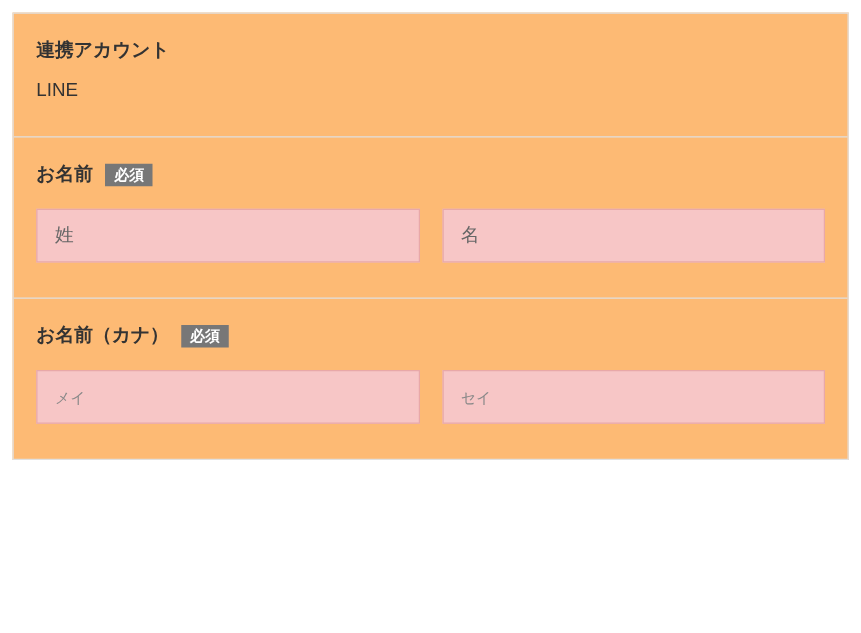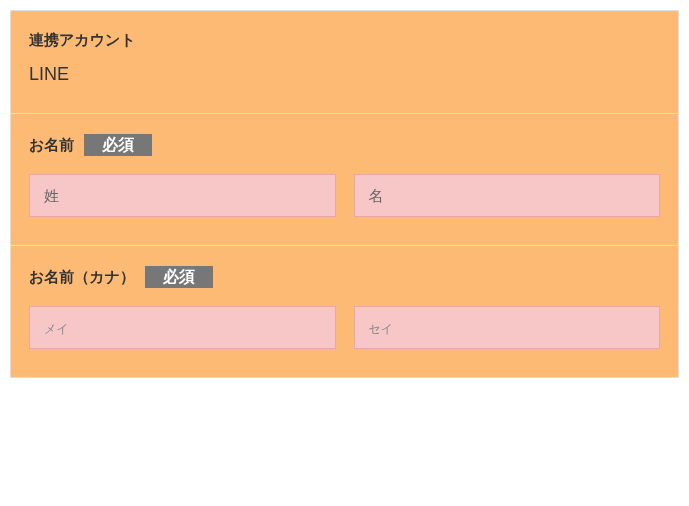--- a/index.html
+++ b/index.html
@@ -27,31 +27,31 @@
   .section-title {
     font-size: 15px;
     font-weight: bold;
     color: #333333;
     margin-bottom: 14px;
     display: flex;
     align-items: center;
     gap: 10px;
   }
   .section-value {
-    font-size: 18px;
+    font-size: 15px;
     color: #333333;
     font-weight: normal;
   }
   .required-badge {
     display: inline-block;
     background: #777777;
     color: #ffffff;
-    font-size: 16px;
+    font-size: 12px;
     font-weight: bold;
-    padding: 3px 18px;
+    padding: 3px 7px;
     line-height: 1;
   }
   .input-row {
     display: flex;
     gap: 18px;
     margin-top: 18px;
   }
   .input-field {
     flex: 1;
     background: #f7c6c6;

